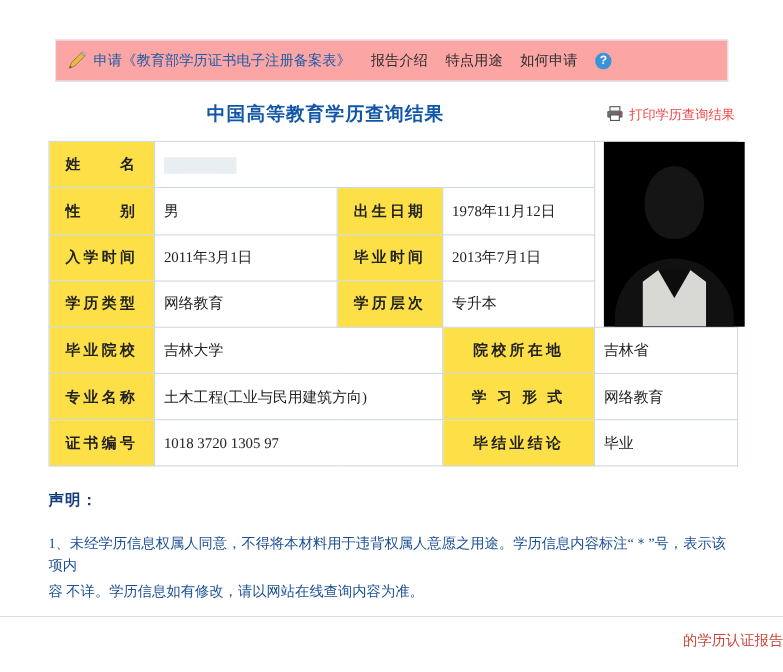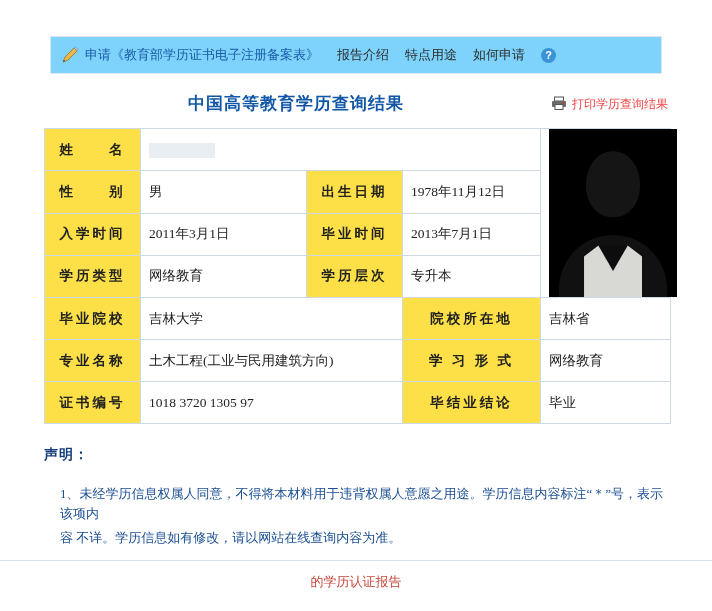--- a/index.html
+++ b/index.html
@@ -24,21 +24,21 @@
   }
   
   .notice-bar {
     position: absolute;
     left: 50px;
     top: 36px;
     width: 612px;
     height: 38px;
     box-sizing: border-box;
     border: 1px solid #dfe6ee;
-    background: #7dd3fc;
+    background: #fca5a5;
     display: flex;
     align-items: center;
     padding: 0 10px;
   }
   .notice-pencil {
     width: 18px;
     height: 18px;
     margin-right: 6px;
     position: relative;
     flex: none;
@@ -195,41 +195,41 @@
     color: #1f3f7a;
   }
   .decl-title {
     font-weight: bold;
     font-size: 14px;
     color: #123c7a;
     margin-bottom: 20px;
     letter-spacing: 1px;
   }
   .decl p {
-    margin: 0 0 4px 16px;
+    margin: 0 0 4px 0;
     font-size: 13px;
     line-height: 20px;
     color: #1a4f93;
     font-family: Liberation Serif, serif;
   }
   
   .footer-sep {
     position: absolute;
     left: 0;
     top: 560px;
     width: 712px;
     height: 1px;
     background: #d9e2ea;
   }
   .footer-link {
     position: absolute;
     top: 573px;
     left: 0;
     width: 712px;
-    text-align: center;
+    text-align: right;
     font-size: 13px;
     color: #c8473a;
     font-family: "Liberation Serif", serif;
   }
 </style>
 </head>
 <body>
 
 <div class="page">
 

